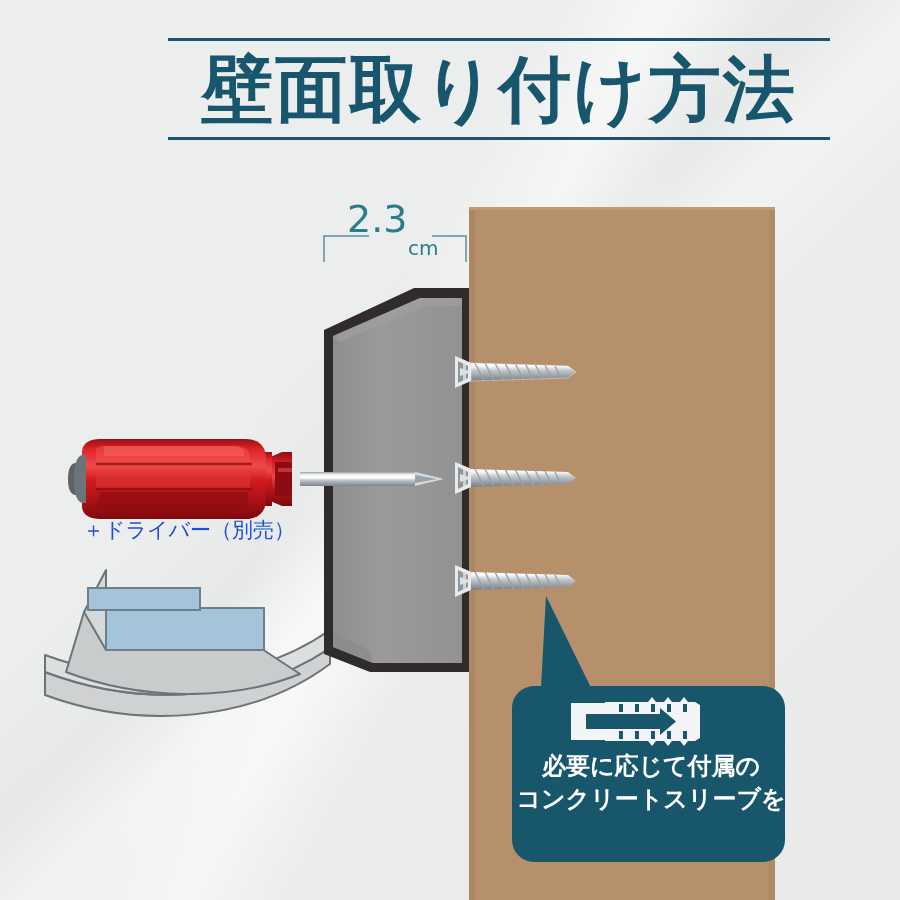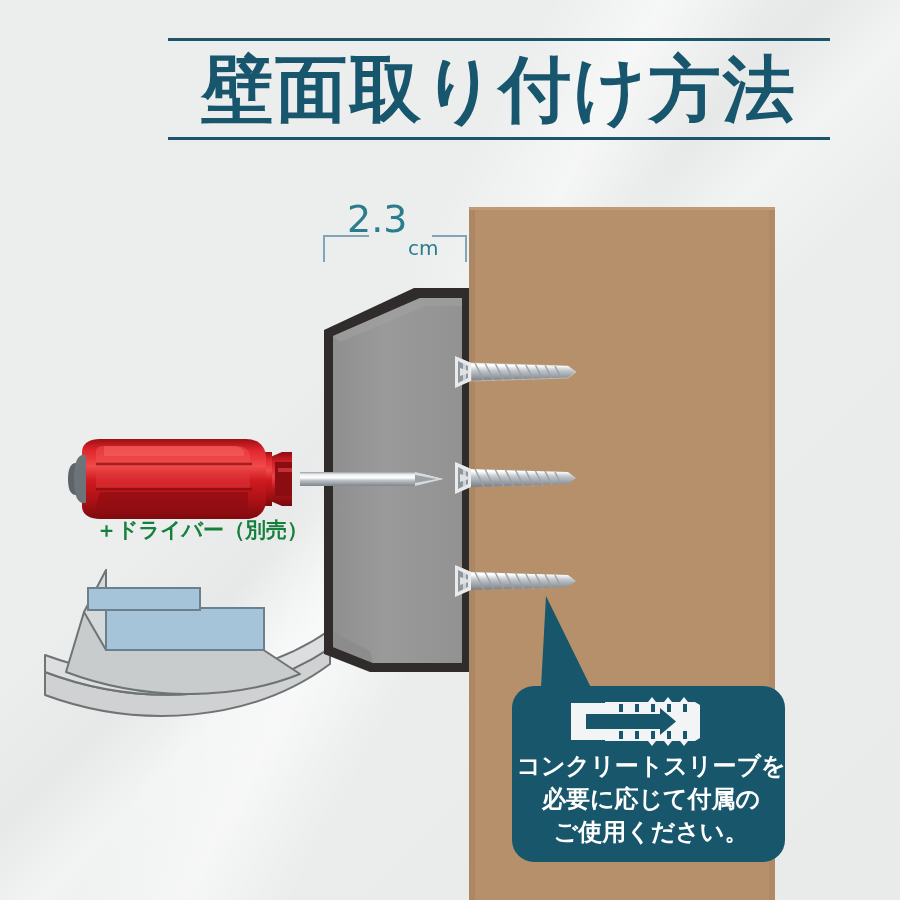--- a/index.html
+++ b/index.html
@@ -33,23 +33,23 @@
     white-space:nowrap;
   }
 
   
   .dim-num{position:absolute;left:347px;top:200px;font-size:38px;color:#2a7d8c;
       font-family:"DejaVu Sans","Liberation Sans",sans-serif;line-height:38px;}
   .dim-unit{position:absolute;left:372px;top:238px;font-size:20px;color:#2a7d8c;
       font-family:"DejaVu Sans","Liberation Sans",sans-serif;line-height:20px;margin-left:36px;}
 
   
-  .driver-cap{position:absolute;left:52px;top:516px;width:300px;text-align:center;
+  .driver-cap{position:absolute;left:39px;top:516px;width:300px;text-align:center;
       font-family:"DejaVu Sans","Liberation Sans",sans-serif;
-      font-weight:700;font-size:21px;color:#15803d;letter-spacing:0px;white-space:nowrap;}
+      font-weight:400;font-size:21px;color:#1d4ed8;letter-spacing:0px;white-space:nowrap;}
 
   
   .callout-text{position:absolute;left:516px;top:750px;width:270px;text-align:center;
       font-family:"DejaVu Sans","Liberation Sans",sans-serif;
       font-weight:700;font-size:24px;line-height:33px;color:#ffffff;}
   .callout-text div{white-space:nowrap;}
 </style>
 </head>
 <body>
 
@@ -274,18 +274,17 @@
     <div class="title-text">壁面取り付け方法</div>
     <div class="rule bottom"></div>
   </div>
 
   <div class="dim-num">2.3</div>
   <div class="dim-unit">cm</div>
 
   <div class="driver-cap">＋ドライバー（別売）</div>
 
   <div class="callout-text">
+    <div>必要に応じて付属の</div>
     <div>コンクリートスリーブを</div>
-    <div>必要に応じて付属の</div>
-    <div>ご使用ください。</div>
   </div>
 
 </div>
 
 </body></html>

